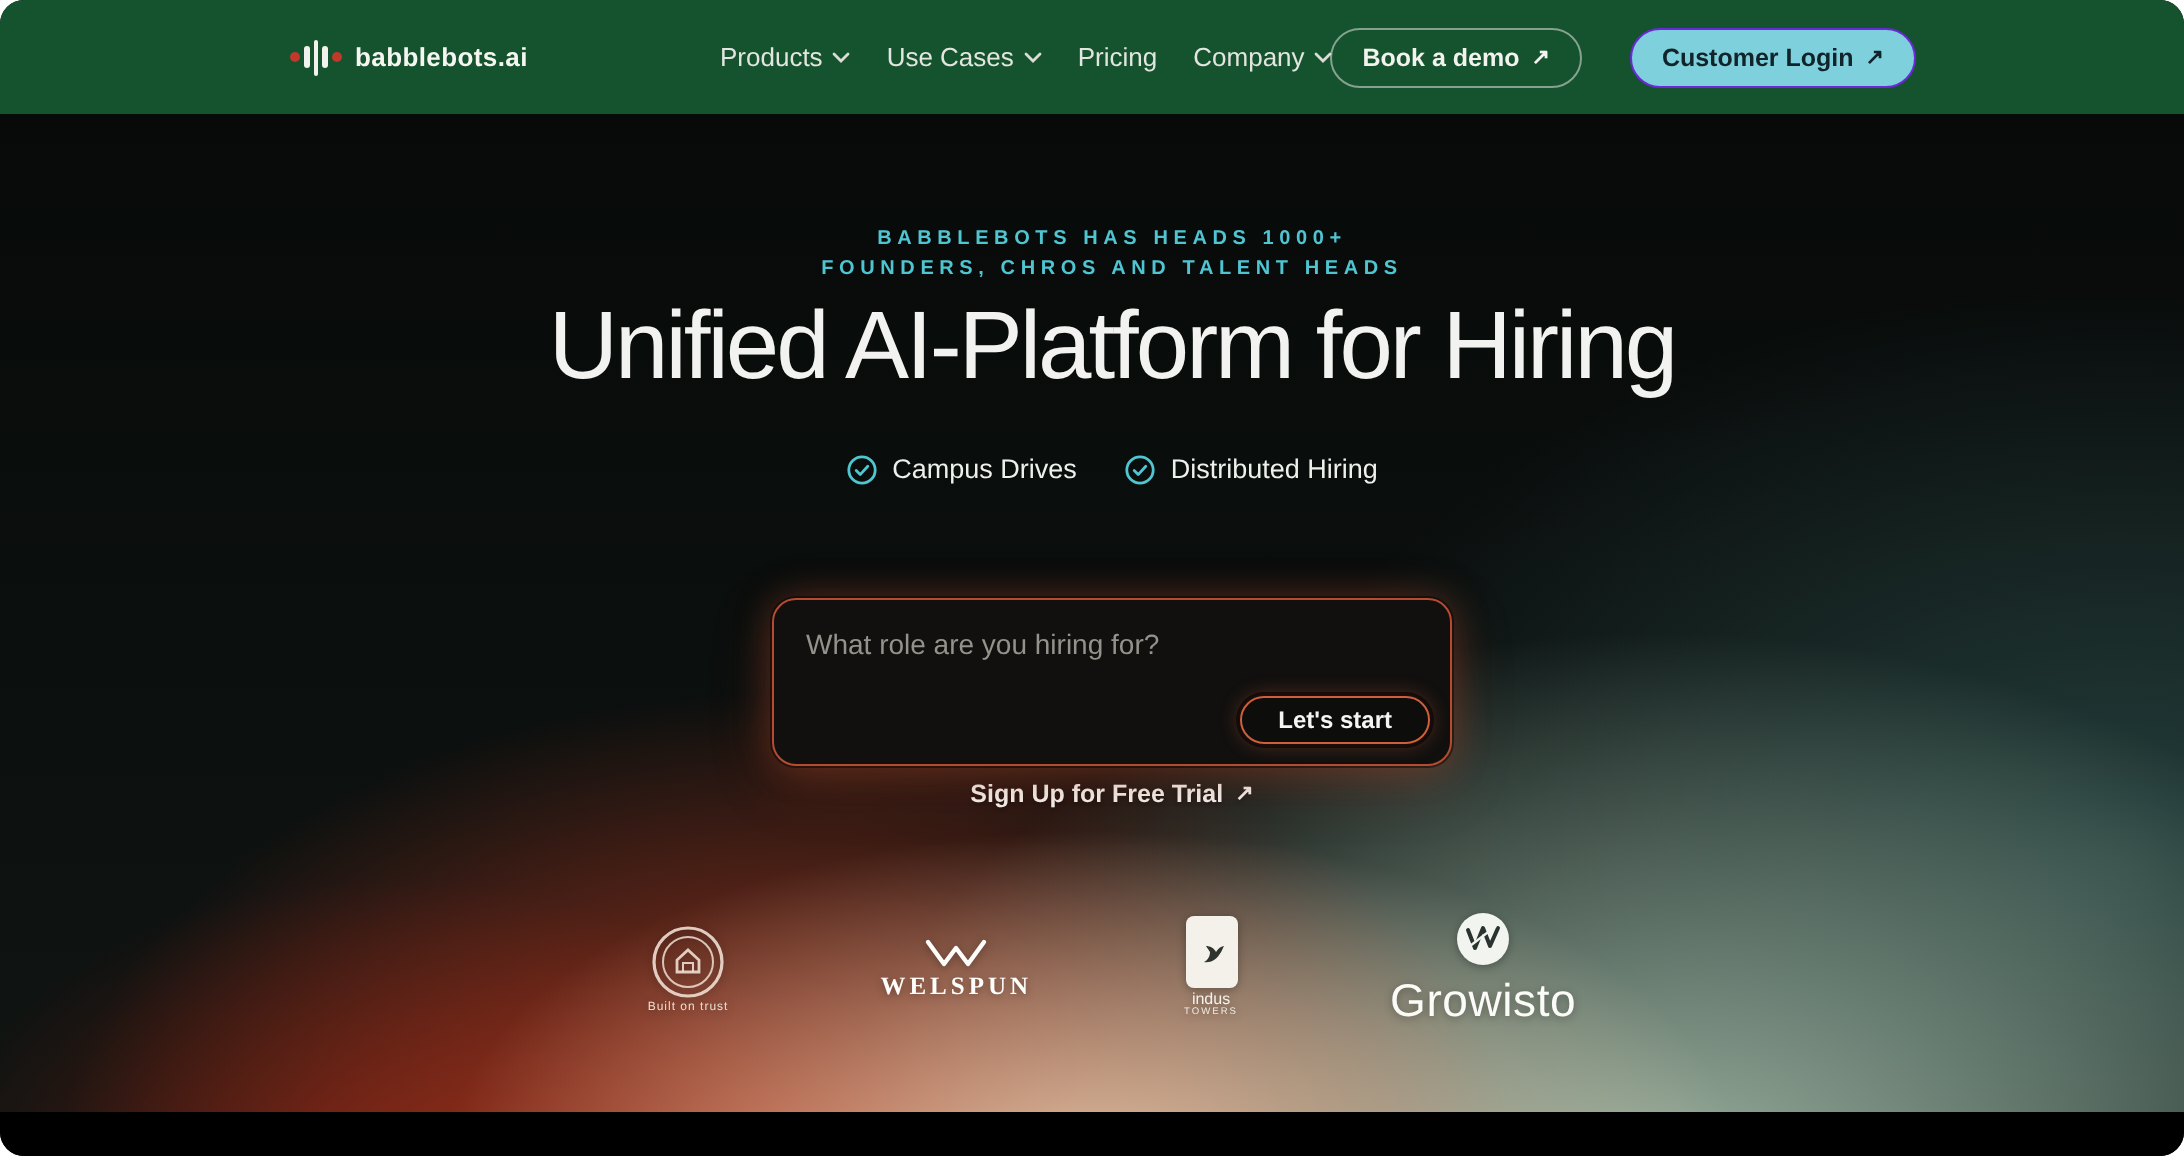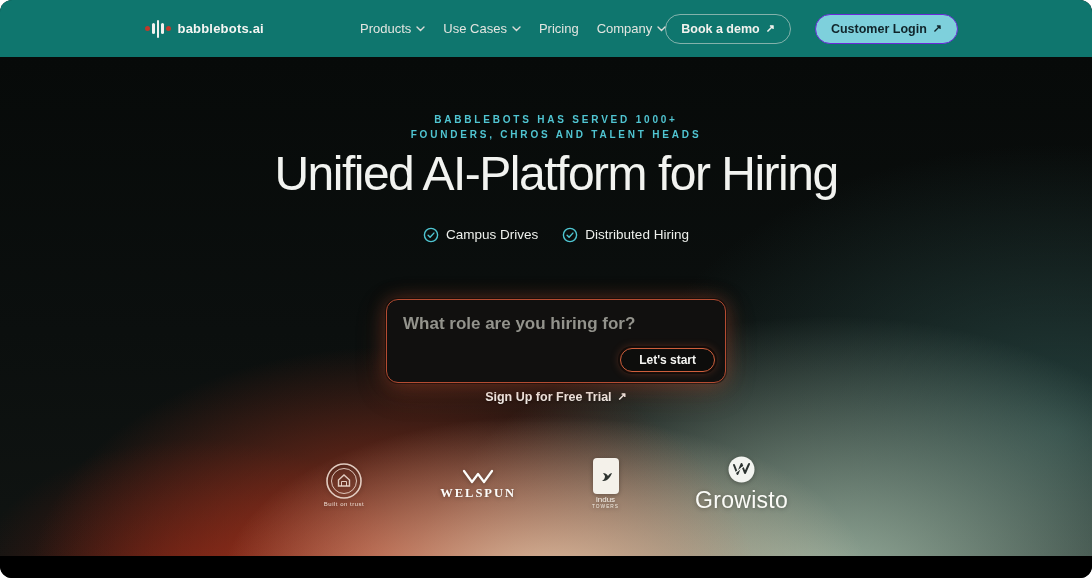--- a/index.html
+++ b/index.html
@@ -3,21 +3,21 @@
 <meta charset="utf-8">
 <style>
   * { margin:0; padding:0; box-sizing:border-box; }
   html,body { background:#ffffff; font-family:"Liberation Sans", sans-serif; }
   .page {
     position:relative; width:1092px; height:578px; margin:0 auto;
     background:#000; border-radius:12px; overflow:hidden;
   }
 
   
-  .navbar { position:absolute; top:0; left:0; width:100%; height:57px; background:#0f766e; }
+  .navbar { position:absolute; top:0; left:0; width:100%; height:57px; background:#14532d; }
   .brand { position:absolute; left:145px; top:0; height:57px; display:flex; align-items:center; gap:7px; cursor:pointer; }
   .brand-icon { display:flex; align-items:center; gap:2px; }
   .brand-icon .dot { width:5px; height:5px; border-radius:50%; background:#c0392b; display:inline-block; }
   .brand-icon .bar { width:2.5px; border-radius:2px; background:#f2f2ee; display:inline-block; }
   .bar.b1 { height:11px; } .bar.b2 { height:18px; } .bar.b3 { height:11px; }
   .brand-text { color:#f5f5f2; font-size:13px; font-weight:bold; letter-spacing:.2px; }
 
   .nav { position:absolute; left:360px; top:0; height:57px; display:flex; align-items:center; gap:18px; }
   .nav-item { display:flex; align-items:center; gap:5px; color:#e3e5e0; font-size:13px; font-weight:500; text-decoration:none; cursor:pointer; }
   .chev { display:inline-block; margin-top:1px; }
@@ -48,21 +48,21 @@
   .feature { display:flex; align-items:center; gap:7px; color:#eef0ec; font-size:13.5px; }
   .check-icon { display:block; }
 
   .role-card {
     position:relative; margin-top:56px; width:340px; height:84px;
     background:#11100f; border:1px solid #b54c32; border-radius:12px;
     box-shadow:0 0 0 1px rgba(0,0,0,.45), 0 0 18px rgba(196,84,52,.35), 0 8px 30px rgba(150,55,30,.30);
   }
   .role-input {
     width:100%; background:transparent; border:none; outline:none;
-    padding:14px 16px 0 16px; color:#15803d; font-size:17px; font-family:"Liberation Sans", sans-serif;font-weight:bold;
+    padding:14px 16px 0 16px; color:#15803d; font-size:14px; font-family:"Liberation Sans", sans-serif;
   }
   .role-input::placeholder { color:#93938c; }
   .start-btn {
     position:absolute; right:10px; bottom:10px; height:24px; padding:0 18px;
     background:#0d0d0c; color:#f5f5f2; font-size:12px; font-weight:bold; font-family:"Liberation Sans", sans-serif;
     border:1.5px solid #cf5f3c; border-radius:13px; cursor:pointer;
     box-shadow:0 0 0 2px rgba(0,0,0,.55), 0 0 10px rgba(207,95,60,.45);
     margin-top:12px;
   }
 
@@ -132,21 +132,21 @@
         <span>Customer Login</span>
         <span class="arrow">↗</span>
       </button>
     </div>
   </header>
 
   <section class="hero">
     <div class="hero-inner">
 
       <div class="tagline">
-        <div>BABBLEBOTS HAS SERVED 1000+</div>
+        <div>BABBLEBOTS HAS HEADS 1000+</div>
         <div>FOUNDERS, CHROS AND TALENT HEADS</div>
       </div>
 
       <h1 class="hero-title">Unified AI-Platform for Hiring</h1>
 
       <div class="features">
         <div class="feature">
           <svg class="check-icon" width="16" height="16" viewBox="0 0 16 16">
               <circle cx="8" cy="8" r="6.6" fill="none" stroke="#4fc6d2" stroke-width="1.4"></circle>
               <path d="M5.1 8.3l2 2 3.8-4.2" fill="none" stroke="#4fc6d2" stroke-width="1.4" stroke-linecap="round" stroke-linejoin="round"></path>

